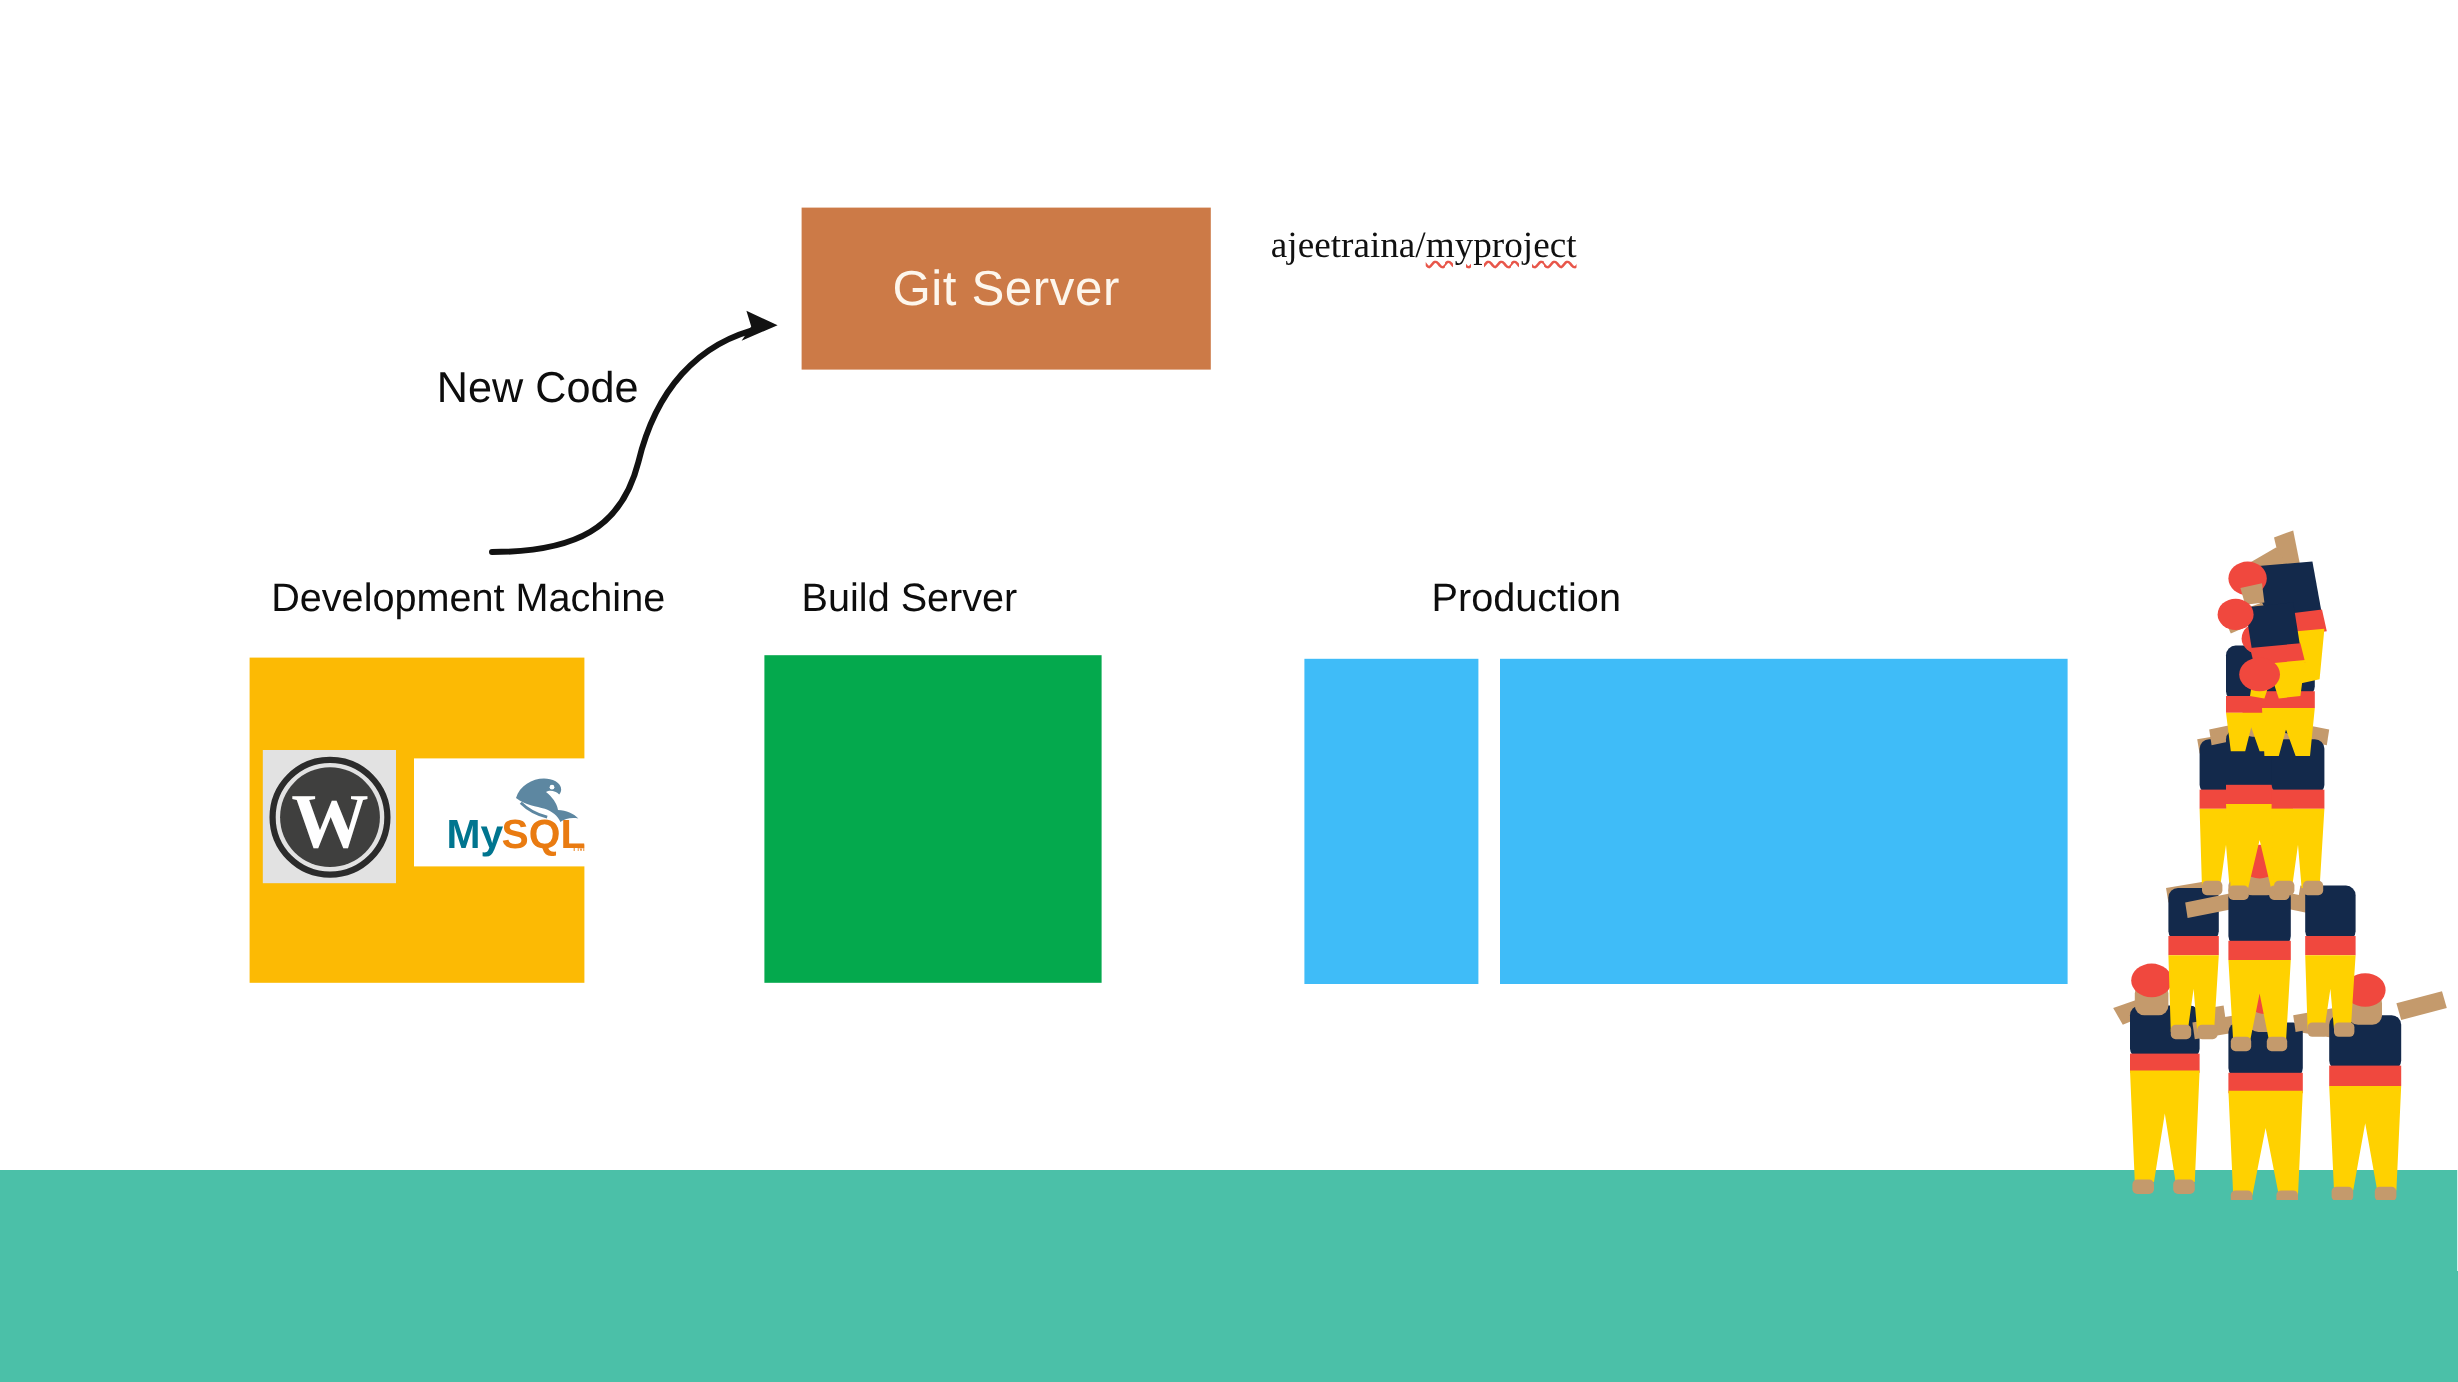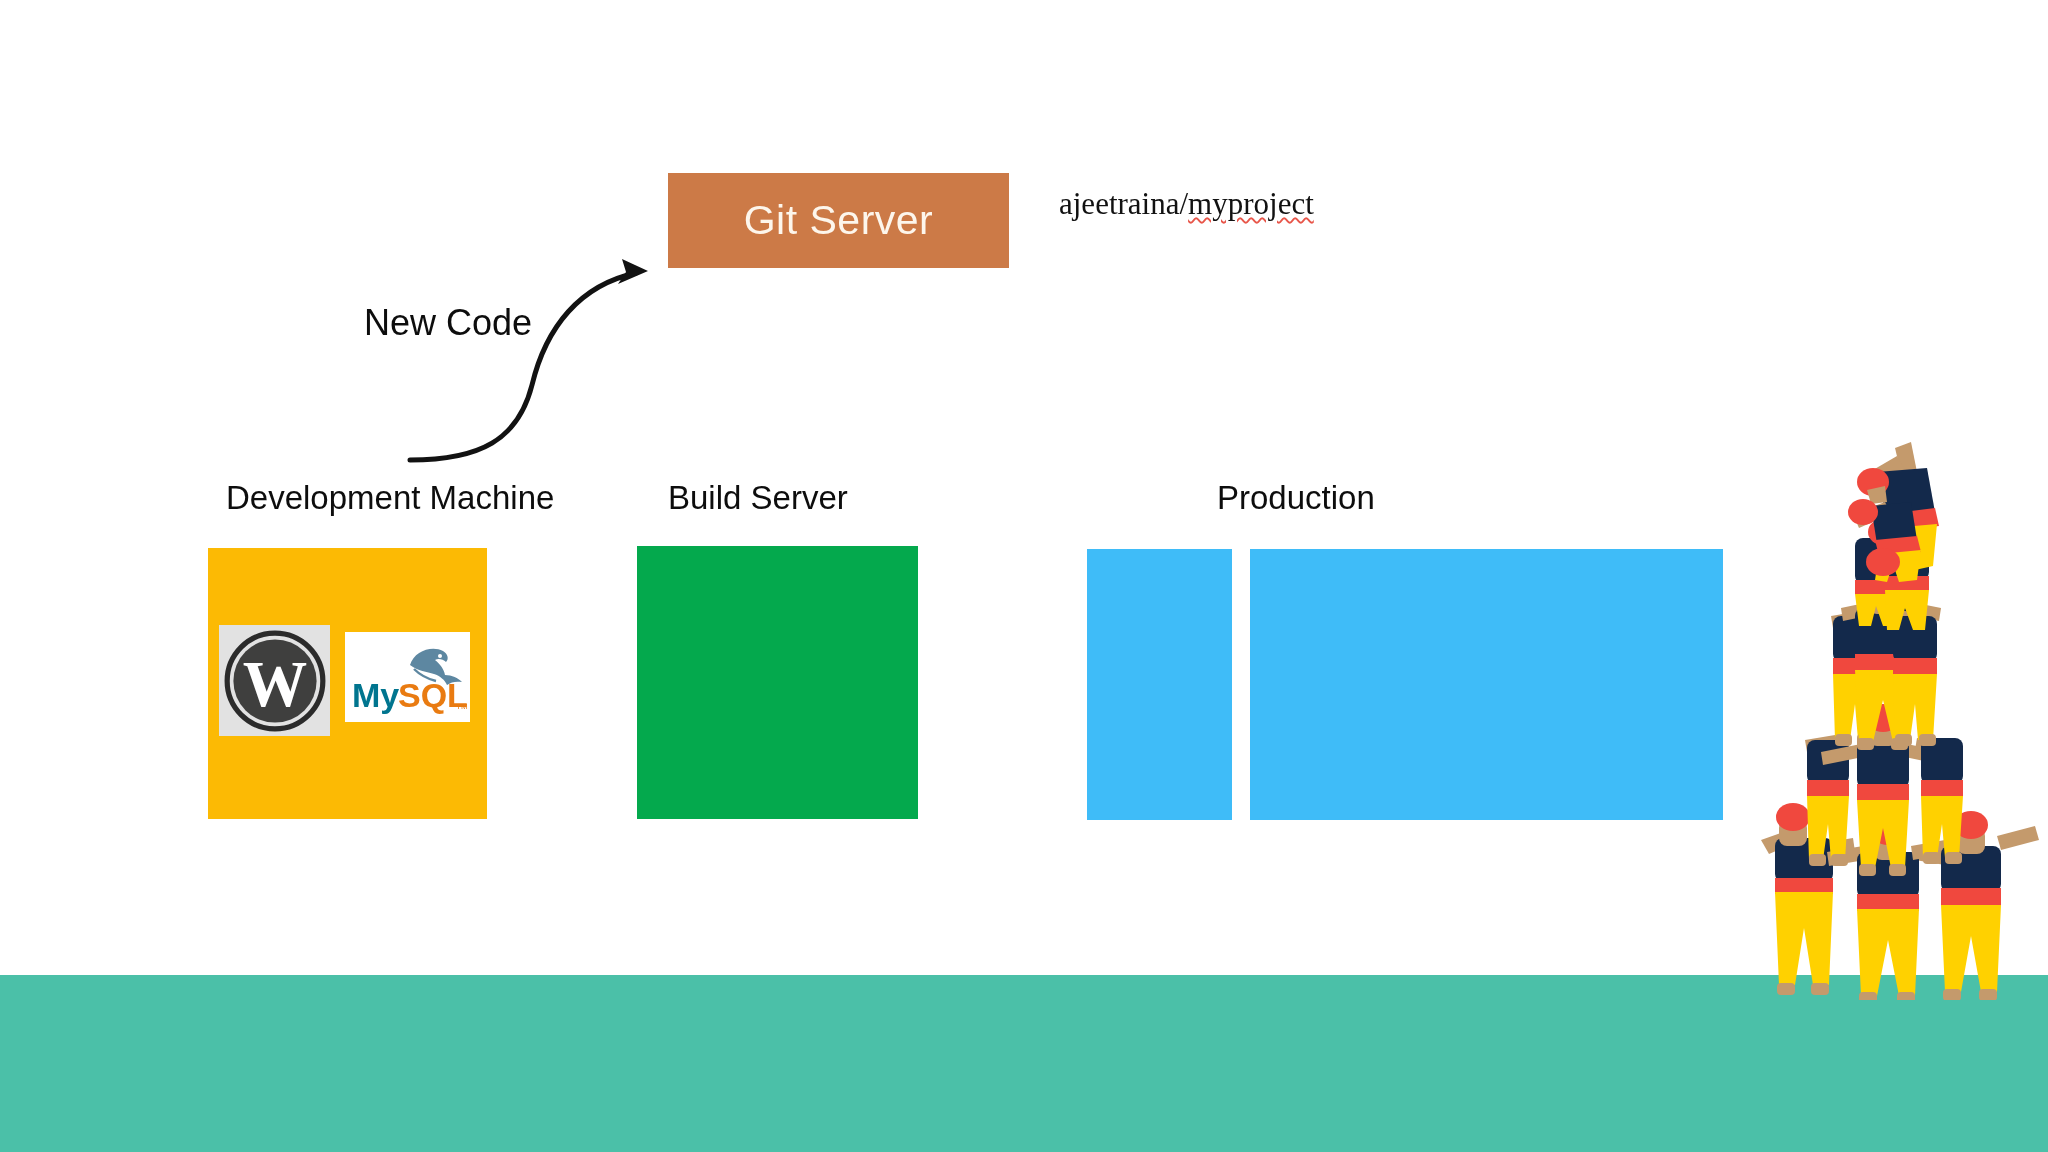--- a/index.html
+++ b/index.html
@@ -30,21 +30,21 @@
 
   
   .box {
     position: absolute;
   }
 
   .git-box {
     left: 668px;
     top: 173px;
     width: 341px;
-    height: 95px;
+    height: 135px;
     background: #CC7A47;
     display: flex;
     align-items: center;
     justify-content: center;
   }
   .git-box-label {
     color: #FDF6EC;
     font-size: 41px;
     font-weight: 400;
     letter-spacing: 0.5px;
@@ -86,21 +86,21 @@
   .cap-label {
     position: absolute;
     font-size: 33px;
     color: #0d0d0d;
     font-weight: 400;
     white-space: nowrap;
     line-height: 1;
   }
   .label-dev   { left: 180px;  top: 481px; margin-left: 46px; }
   .label-build { left: 668px;  top: 481px; text-align: right; }
-  .label-prod  { left: 1193px; top: 481px; margin-left: 24px; }
+  .label-prod  { left: 1193px; top: 481px; }
   .label-newcode { left: 364px; top: 305px; font-size: 36px; }
 
   .repo-text {
     position: absolute;
     left: 1059px;
     top: 185px;
     font-size: 31px;
     color: #111111;
     line-height: 1.22;
     white-space: nowrap;
@@ -137,20 +137,21 @@
   .mysql-tile {
     position: absolute;
     left: 345px;
     top: 632px;
     width: 125px;
     height: 90px;
     background: #ffffff;
     display: flex;
     align-items: center;
     justify-content: center;
+    padding-left: 20px;
   }
 
   
   .tower {
     position: absolute;
     left: 1745px;
     top: 440px;
     width: 310px;
     height: 560px;
   }

